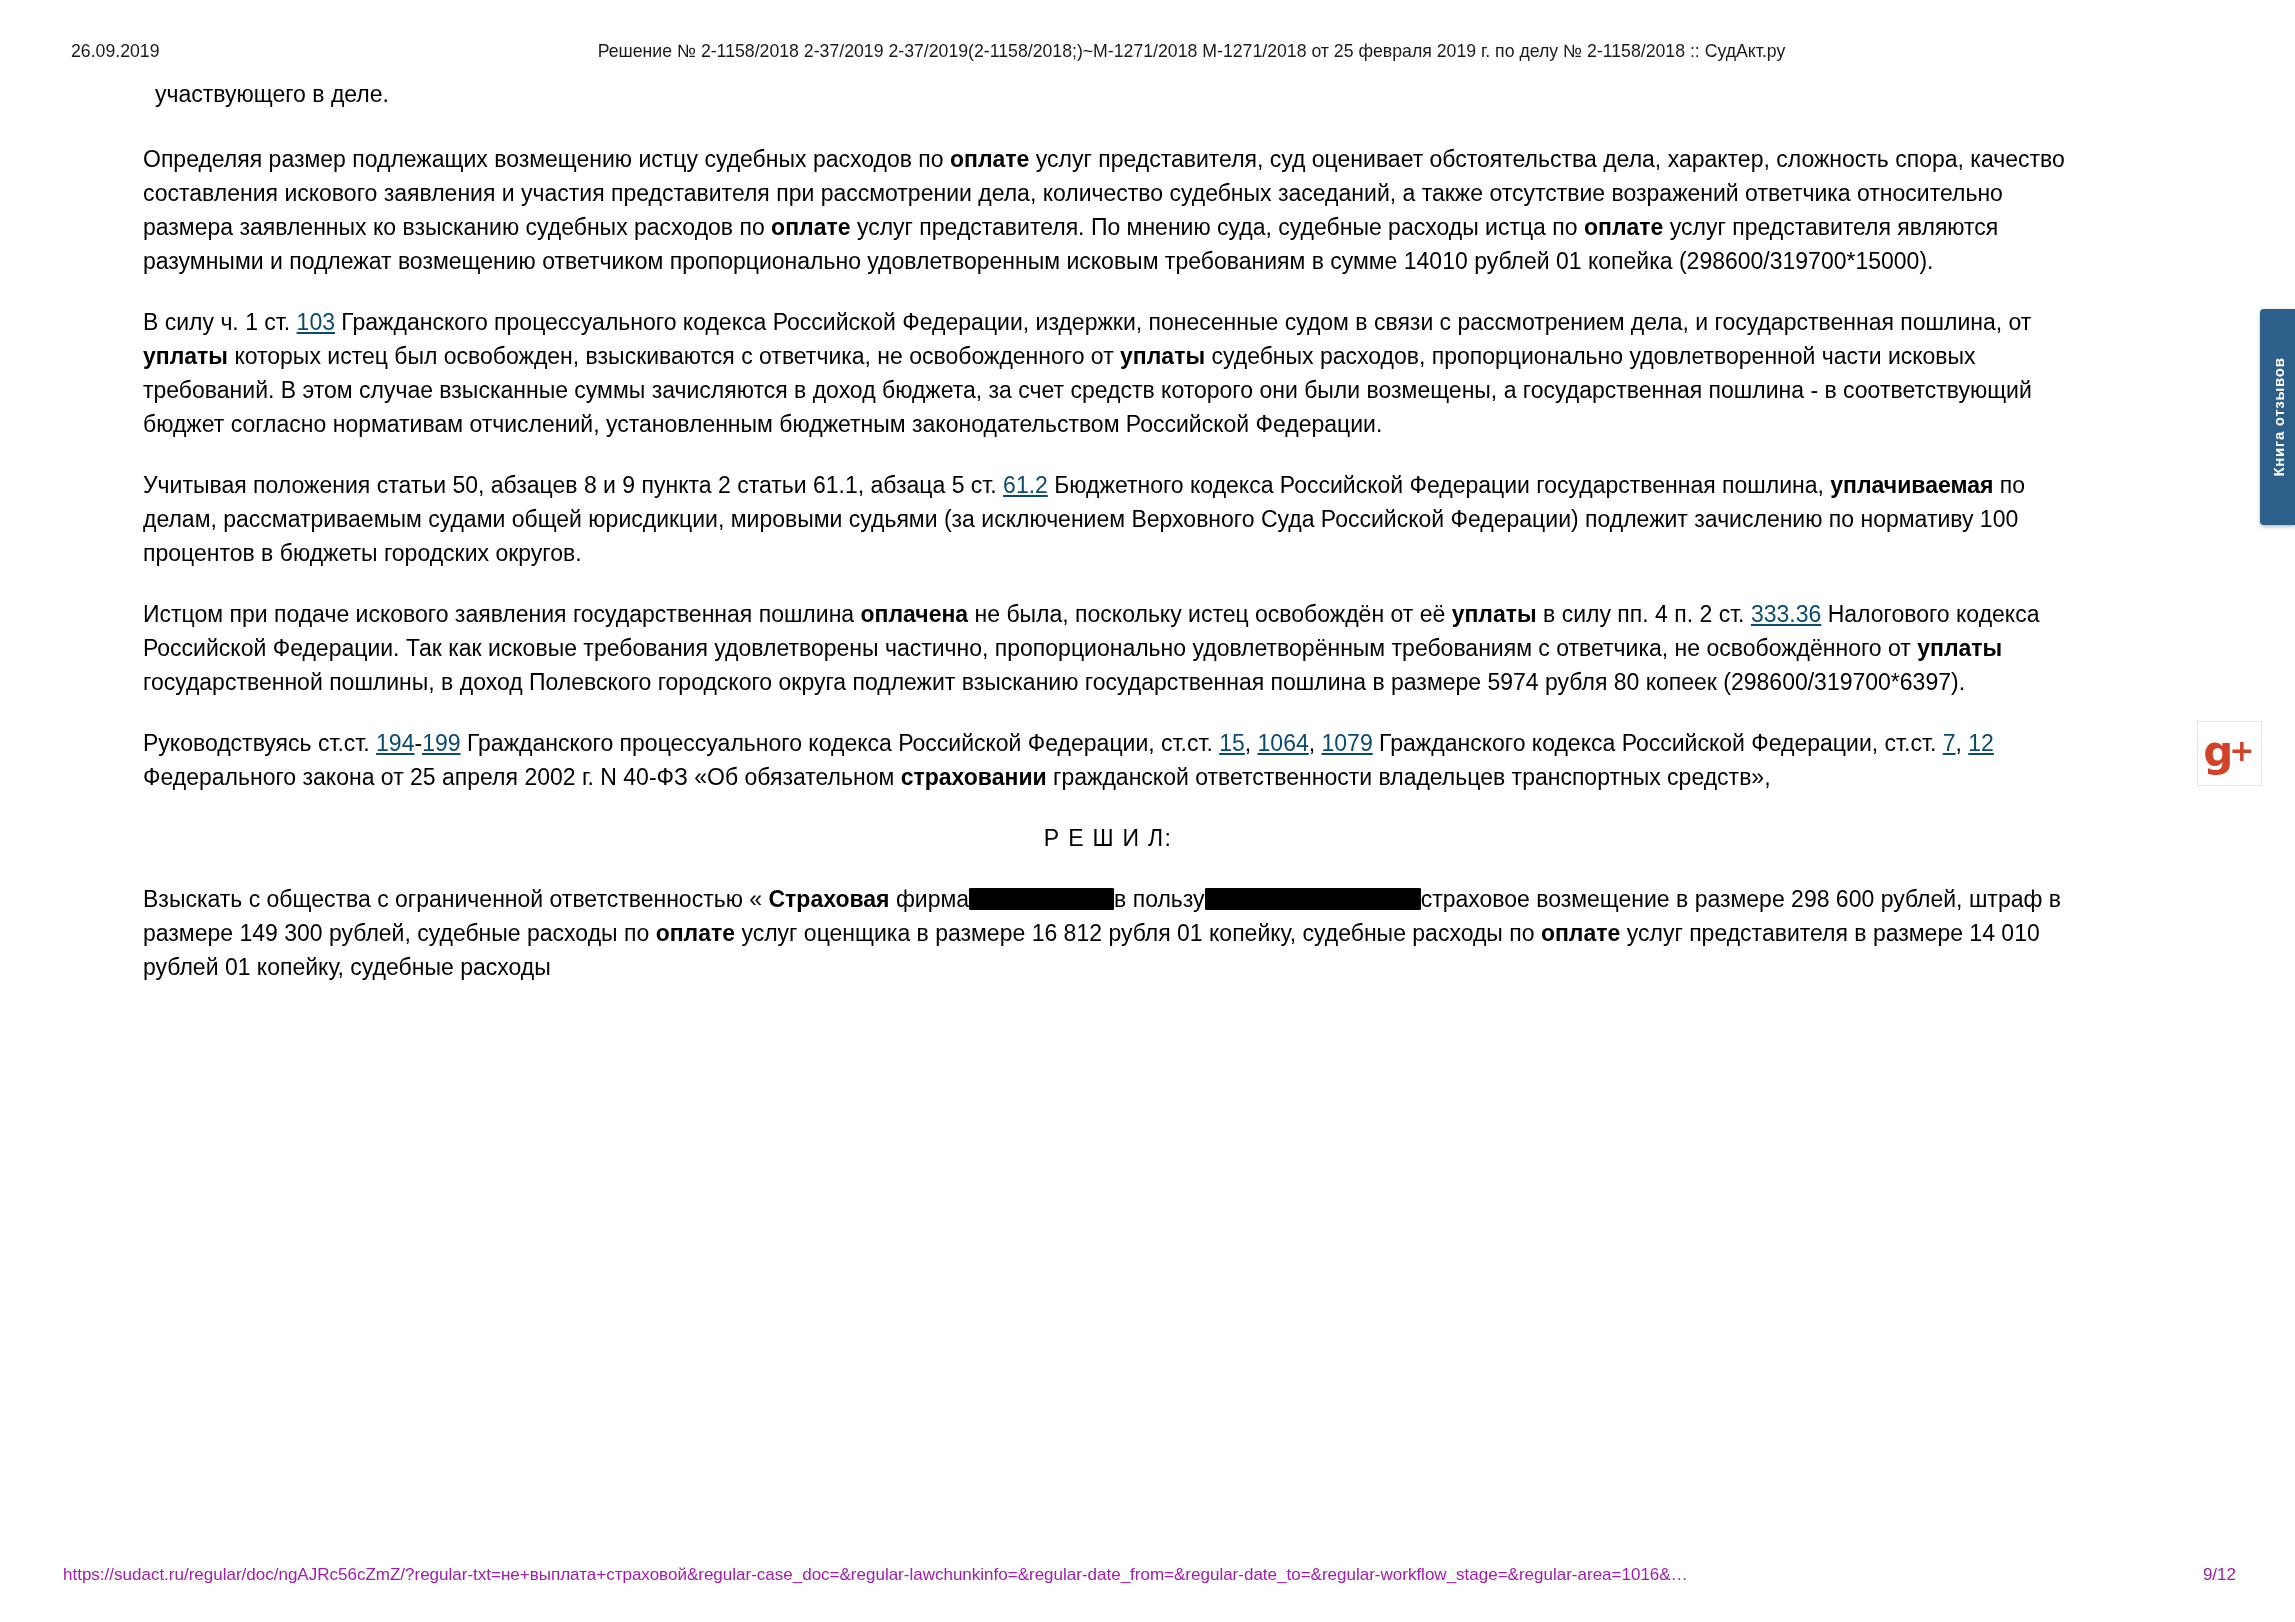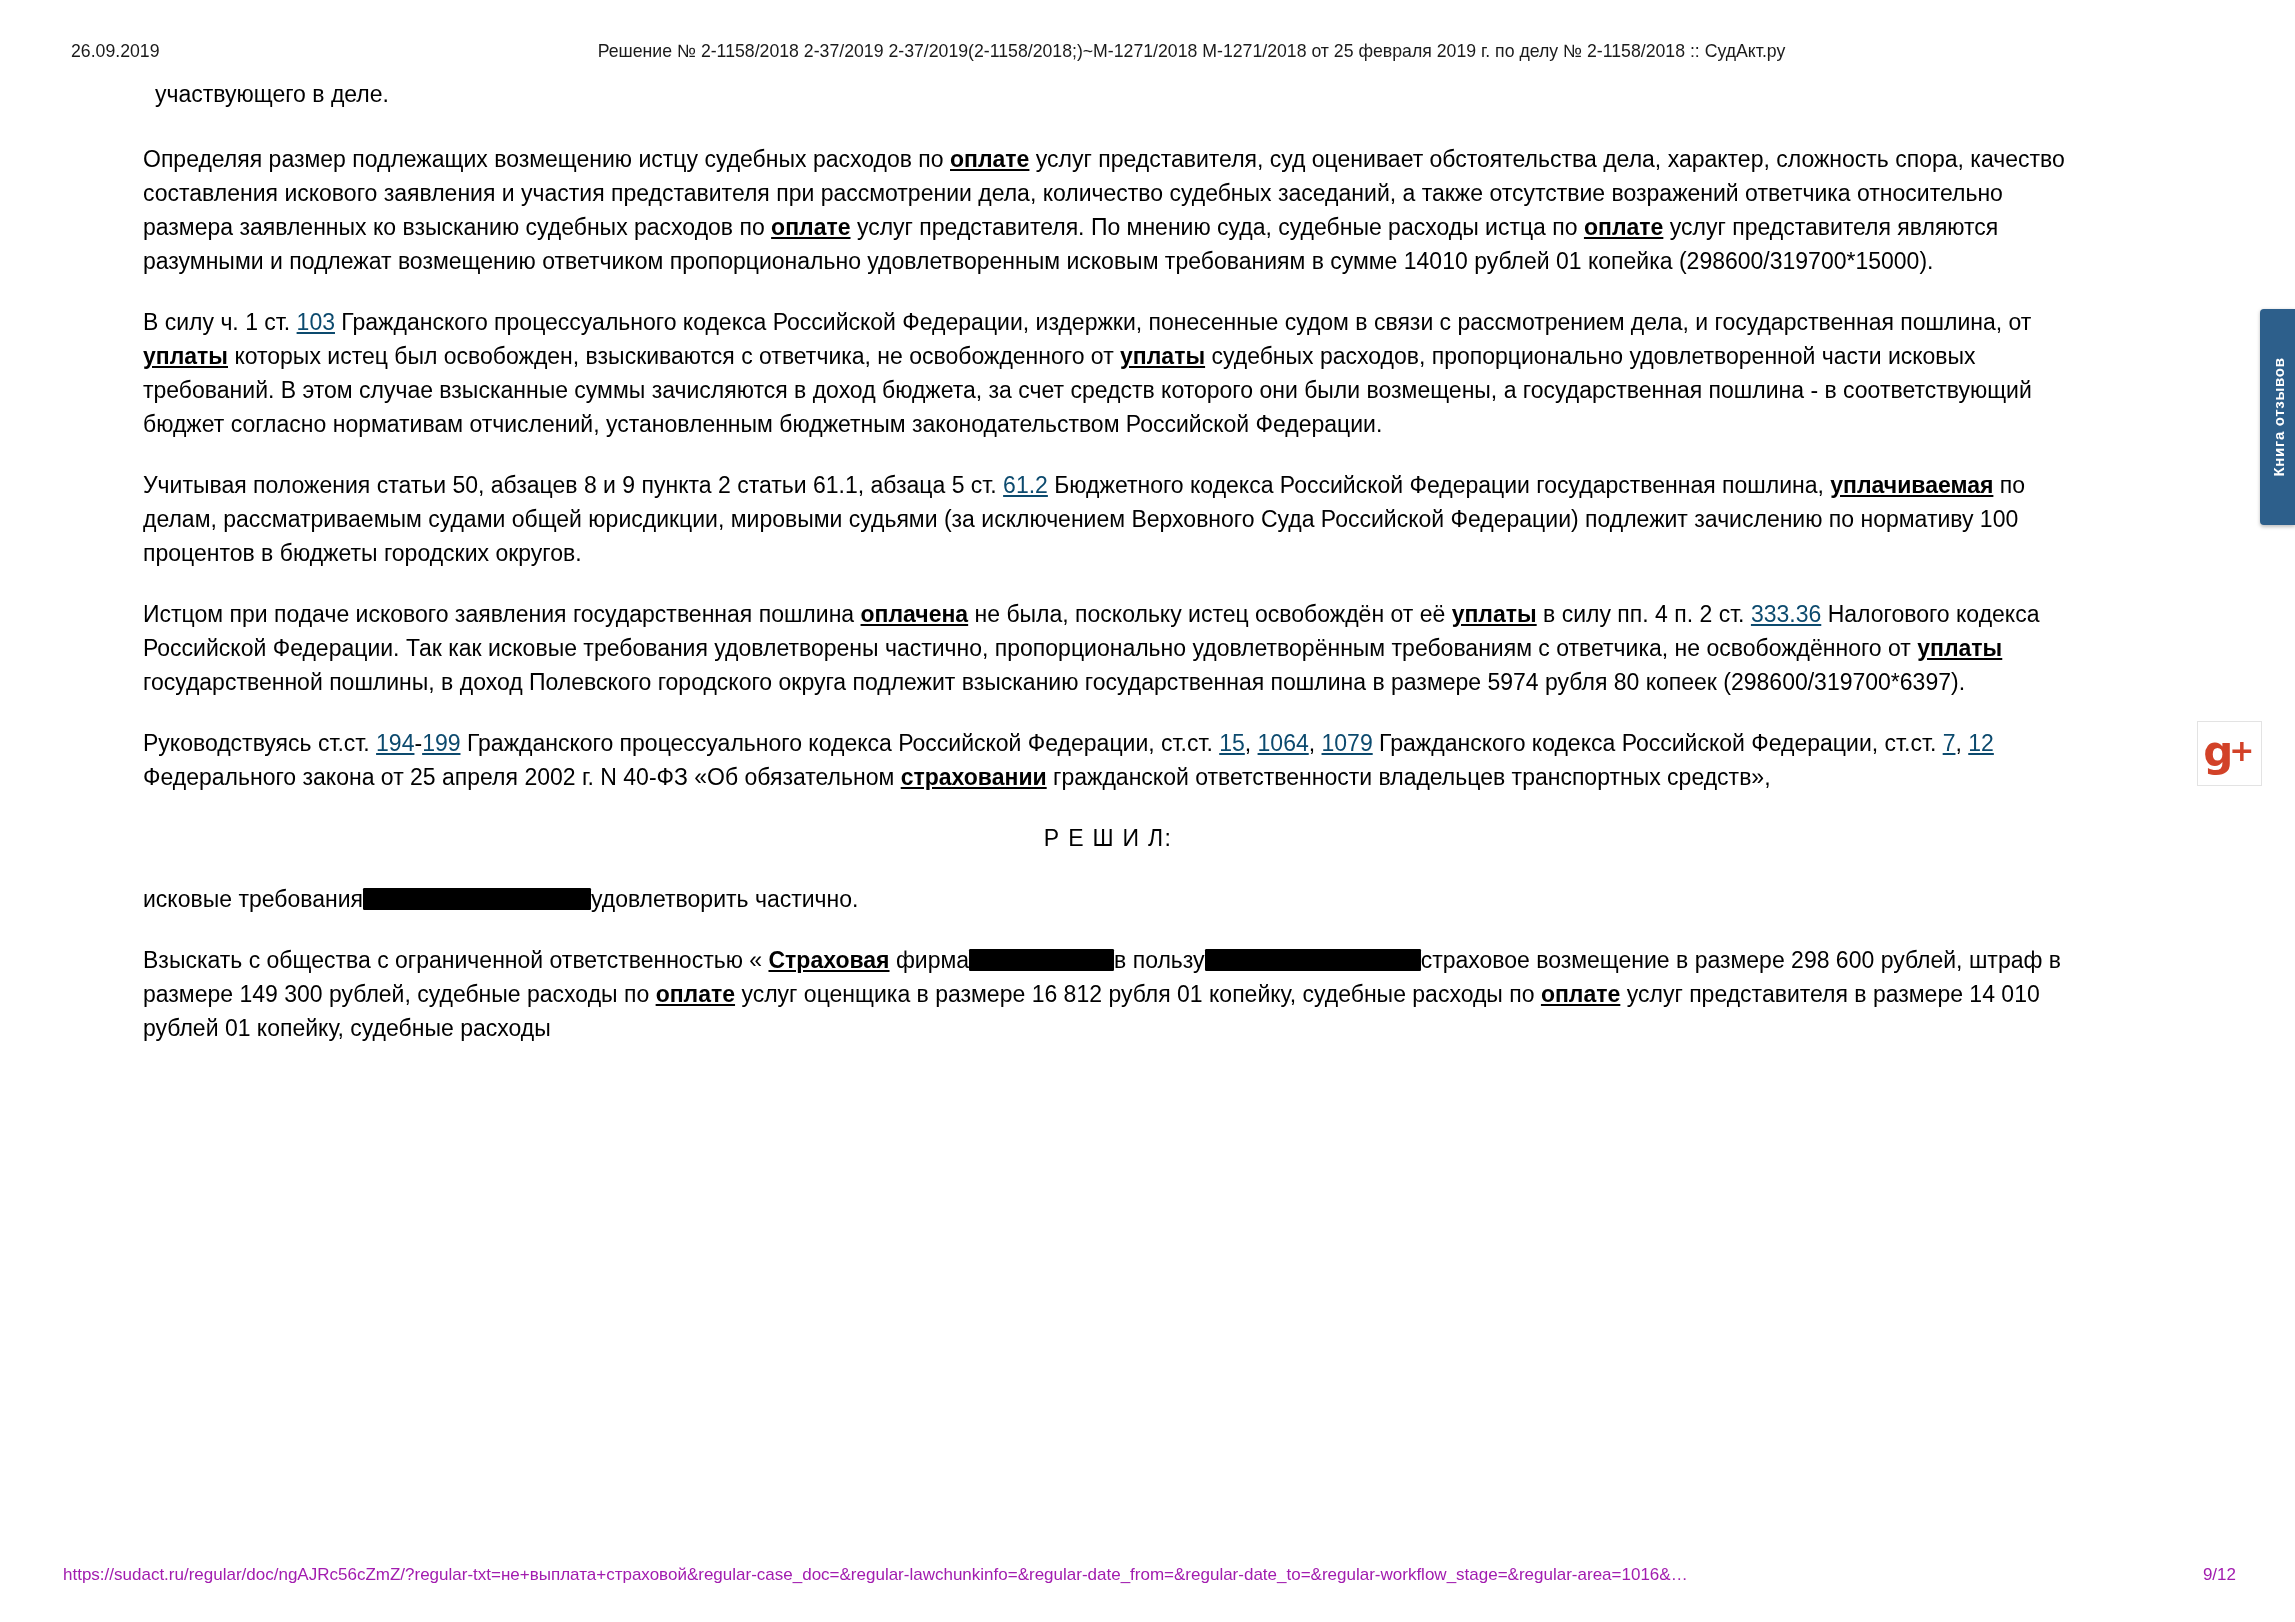--- a/index.html
+++ b/index.html
@@ -77,21 +77,21 @@
     margin: 0 0 27px 0;
     font-size: 23px;
     line-height: 34px;
     text-align: left;
     color: #000000;
   }
   .doc .first-line {
     margin-bottom: 31px;
     margin-left: 12px;
   }
-  b, .b { font-weight: bold; text-decoration: underline; }
+  b, .b { font-weight: bold; }
   a.ref {
     color: #0c4a6e;
     text-decoration: underline;
     cursor: pointer;
   }
   .center-heading {
     text-align: center !important;
     font-weight: normal;
     font-size: 23px;
     letter-spacing: 1.3px;
@@ -194,23 +194,20 @@
   <p>
     <span>Истцом при подаче искового заявления государственная пошлина </span><b>оплачена</b><span> не была, поскольку истец освобождён от её </span><b>уплаты</b><span> в силу пп. 4 п. 2 ст. </span><a class="ref" href="#">333.36</a><span> Налогового кодекса Российской Федерации. Так как исковые требования удовлетворены частично, пропорционально удовлетворённым требованиям с ответчика, не освобождённого от </span><b>уплаты</b><span> государственной пошлины, в доход Полевского городского округа подлежит взысканию государственная пошлина в размере 5974 рубля 80 копеек (298600/319700*6397).</span>
   </p>
 
   <p>
     <span>Руководствуясь ст.ст. </span><a class="ref" href="#">194</a><span>-</span><a class="ref" href="#">199</a><span> Гражданского процессуального кодекса Российской Федерации, ст.ст. </span><a class="ref" href="#">15</a><span>, </span><a class="ref" href="#">1064</a><span>, </span><a class="ref" href="#">1079</a><span> Гражданского кодекса Российской Федерации, ст.ст. </span><a class="ref" href="#">7</a><span>, </span><a class="ref" href="#">12</a><span> Федерального закона от 25 апреля 2002 г. N 40-ФЗ «Об обязательном </span><b>страховании</b><span> гражданской ответственности владельцев транспортных средств»,</span>
   </p>
 
   <p class="center-heading">Р Е Ш И Л:</p>
 
-  <p>
-    <span>исковые требования</span><span class="redact r1"></span><span>удовлетворить частично.</span>
-  </p>
 
   <p>
     <span>Взыскать с общества с ограниченной ответственностью « </span><b>Страховая</b><span> фирма</span><span class="redact r2"></span><span>в пользу</span><span class="redact r3"></span><span>страховое возмещение в размере 298 600 рублей, штраф в размере 149 300 рублей, судебные расходы по </span><b>оплате</b><span> услуг оценщика в размере 16 812 рубля 01 копейку, судебные расходы по </span><b>оплате</b><span> услуг представителя в размере 14 010 рублей 01 копейку, судебные расходы</span>
   </p>
 
 </div>
 
 <div class="feedback-tab">
   <span>Книга отзывов</span>
 </div>

